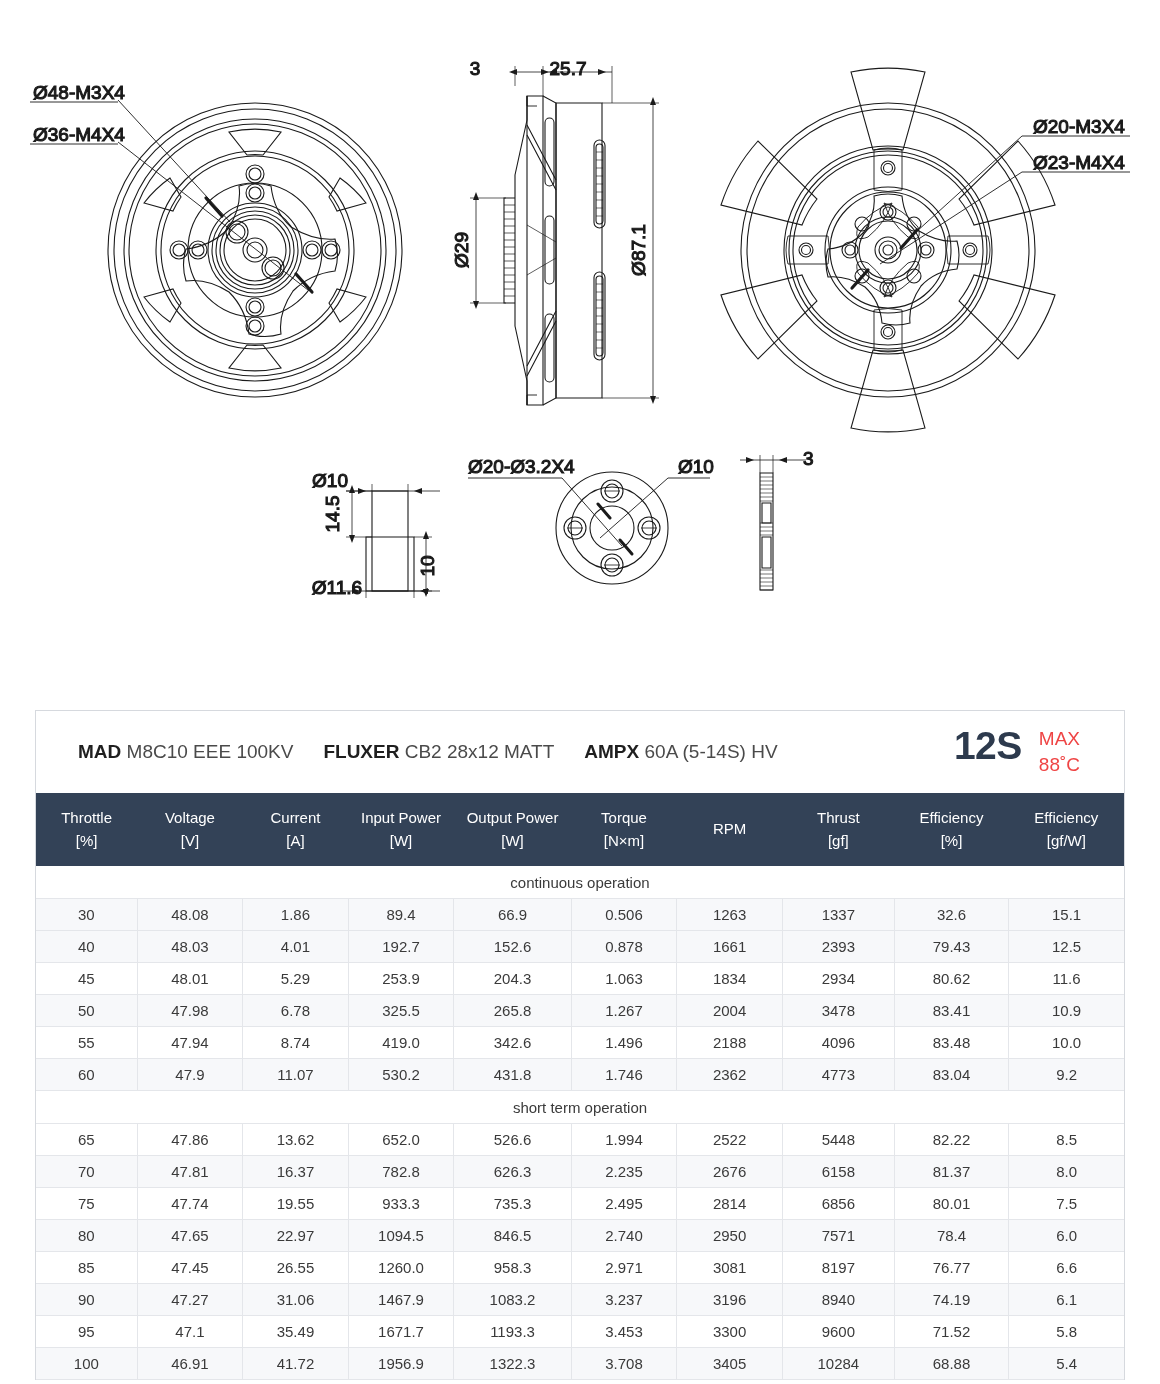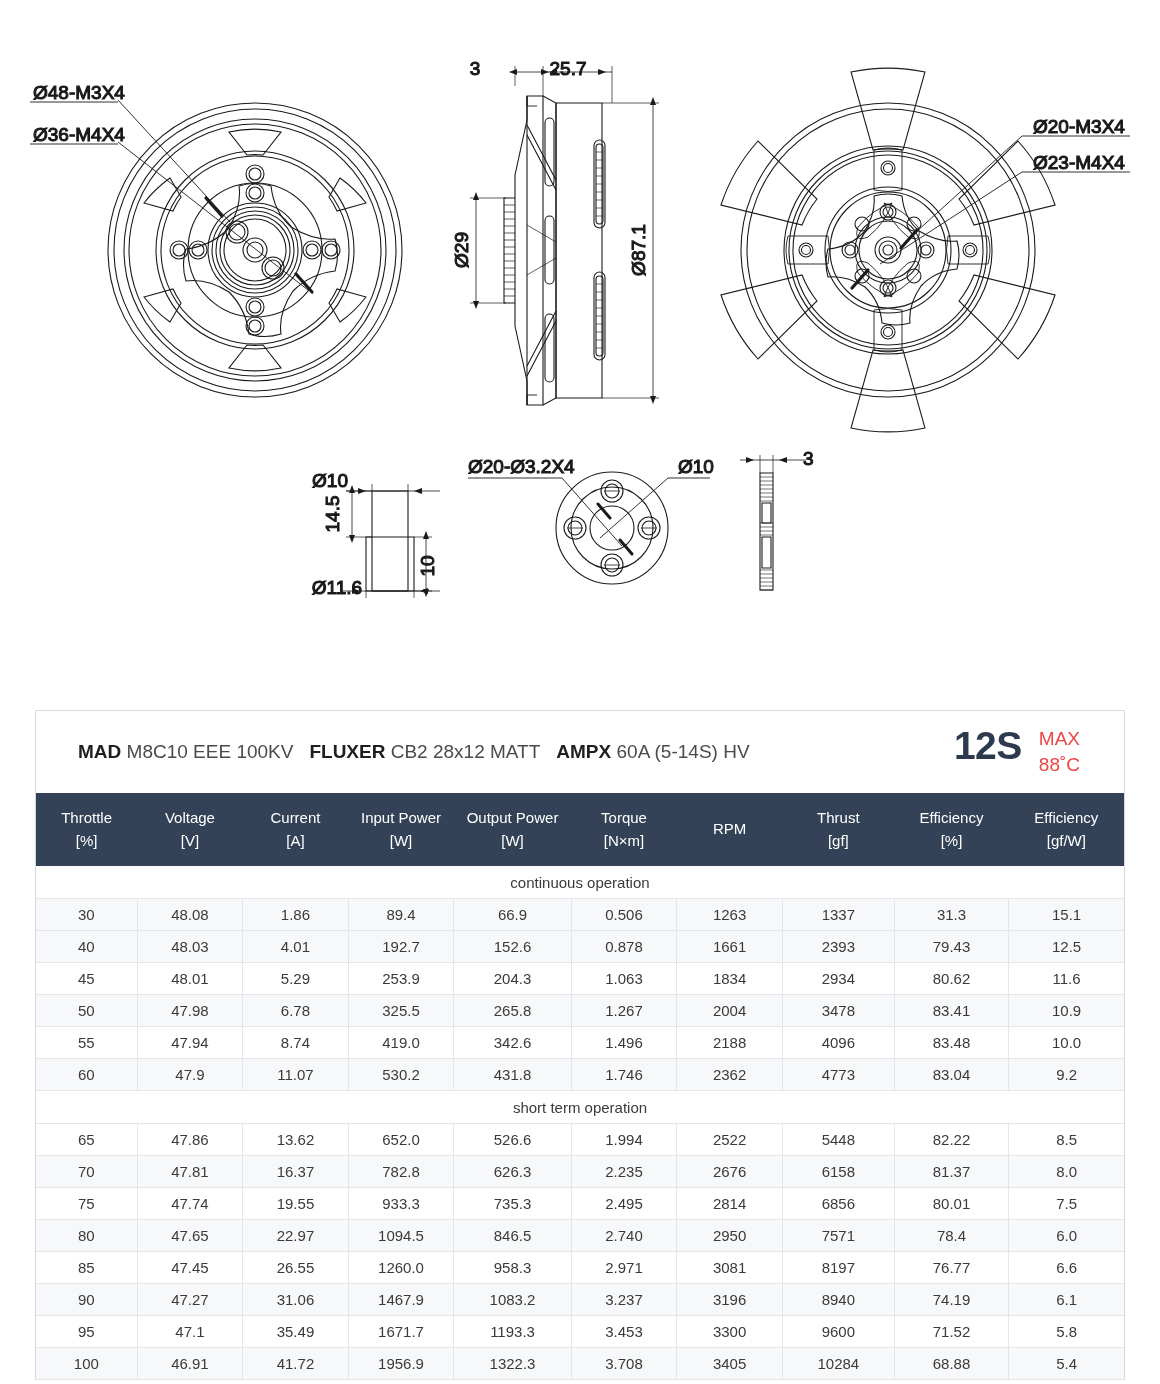--- a/index.html
+++ b/index.html
@@ -51,21 +51,21 @@
     display: flex;
     align-items: center;
     padding: 0 24px 0 42px;
     box-sizing: border-box;
     background: #ffffff;
   }
   .title-specs {
     display: flex;
     align-items: baseline;
     flex: 1;
-    gap: 16px;
+    gap: 30px;
     flex-wrap: nowrap;
     text-align: right;
   }
   .spec {
     font-size: 19px;
     color: #4a4a4a;
     white-space: nowrap;
   }
   .spec b {
     color: #1f1f1f;
@@ -452,21 +452,21 @@
         </tr>
         <tr class="odd">
           <td>30</td>
           <td>48.08</td>
           <td>1.86</td>
           <td>89.4</td>
           <td>66.9</td>
           <td>0.506</td>
           <td>1263</td>
           <td>1337</td>
-          <td>31.3</td>
+          <td>32.6</td>
           <td>15.1</td>
         </tr>
         <tr class="odd">
           <td>40</td>
           <td>48.03</td>
           <td>4.01</td>
           <td>192.7</td>
           <td>152.6</td>
           <td>0.878</td>
           <td>1661</td>

